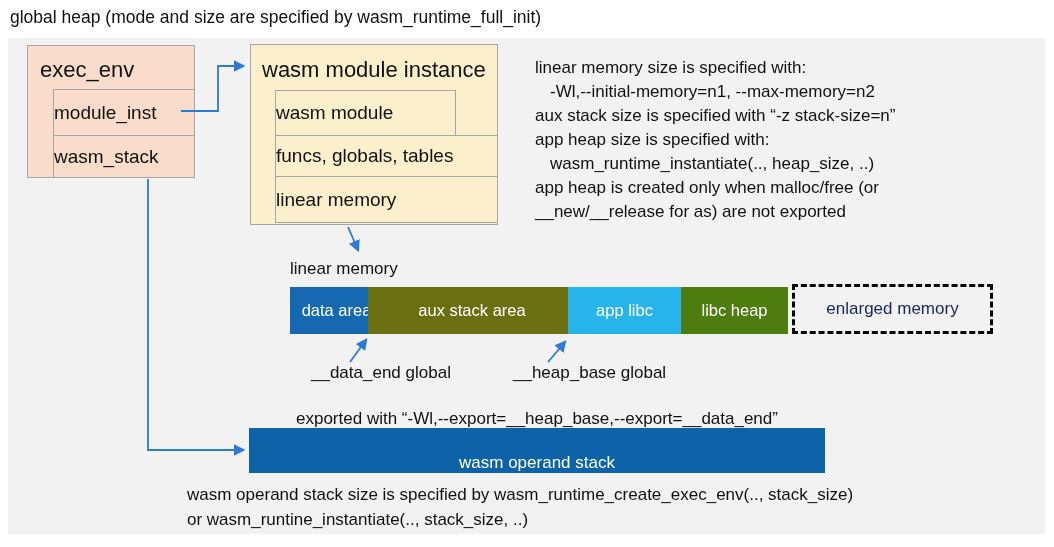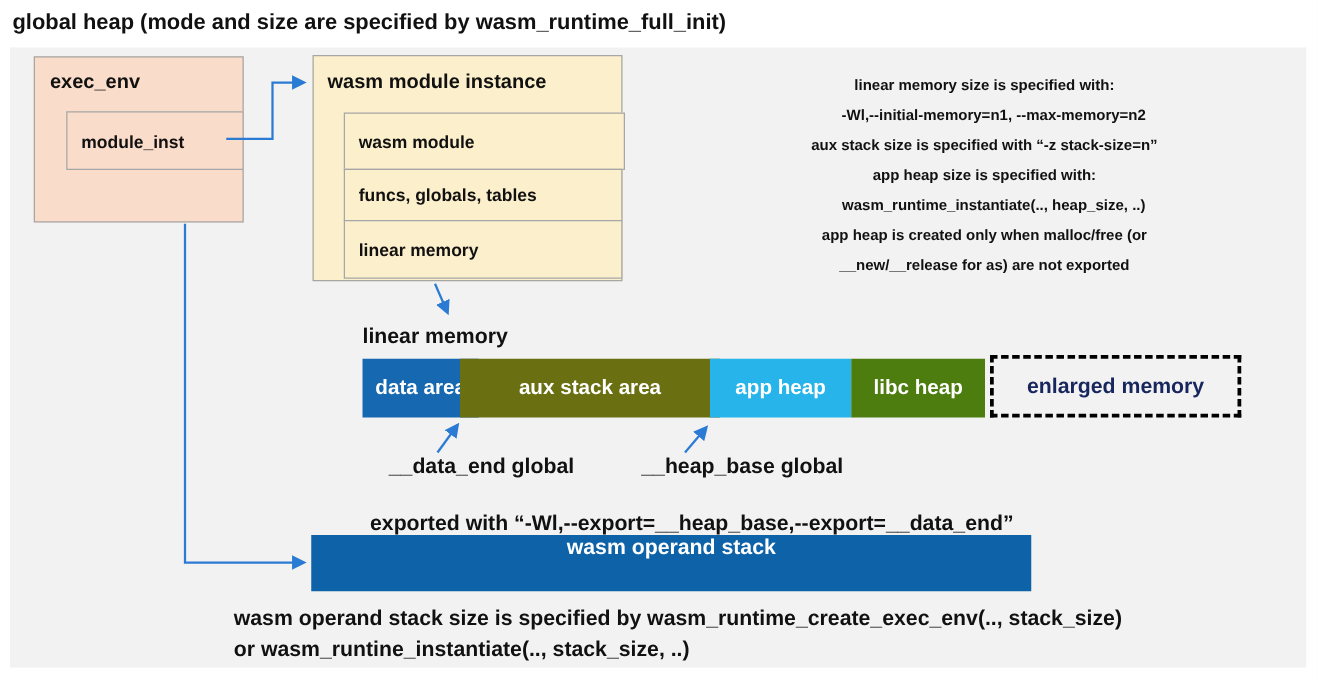--- a/index.html
+++ b/index.html
@@ -1,61 +1,64 @@
 <!DOCTYPE html>
 <html style="--color-panel: #f2f2f2; --color-salmon: #fadcca; --color-cream: #fcefcb; --color-box_border: #a6a6a6; --color-arrow: #2b7bd4; --color-enlarged_text: #17265c; --color-operand_bar: #0e63a8;"><head>
 <meta charset="utf-8">
 <style>
   html,body{margin:0;padding:0;background:#fff;}
   #stage{
     position:relative;width:1054px;height:547px;background:#ffffff;
-    font-family:"Liberation Sans", sans-serif;color:#111;overflow:hidden;font-weight:bold;
+    font-family:"Liberation Sans", sans-serif;color:#111;overflow:hidden;
   }
   .abs{position:absolute;}
   #panel{left:8px;top:38px;width:1037px;height:496px;background:var(--color-panel);}
   .box{border:1px solid var(--color-box_border);box-sizing:border-box;}
   .salmon{background:var(--color-salmon);}
   .cream{background:var(--color-cream);}
-  .boxlabel{font-size:16px;white-space:nowrap;}
-  .rowbox{display:flex;align-items:center;padding-left:11px;font-size:14px;}
+  .boxlabel{font-size:22px;white-space:nowrap;}
+  .rowbox{display:flex;align-items:center;font-size:19px;}
   #title{left:10px;top:7px;font-size:17.5px;}
-  #notes{left:535px;top:56px;width:505px;font-size:12px;line-height:24px;text-align:center;}
+  #notes{left:535px;top:56px;width:505px;font-size:17px;line-height:24px;}
   .note-line{white-space:nowrap;}
   .note-line.indent{padding-left:15px;}
   #linmem-label{left:290px;top:259px;font-size:17px;}
   .seg{top:287px;height:47px;display:flex;align-items:center;justify-content:center;
        color:#fff;font-size:16.5px;white-space:nowrap;}
   #seg-enlarged{left:792px;top:284px;width:195px;height:44px;background:transparent;
        border:3px dashed #000;display:flex;align-items:center;justify-content:center;
        color:var(--color-enlarged_text);font-size:17px;}
   .ann{font-size:17px;white-space:nowrap;}
   #operand-bar{left:249px;top:428px;width:576px;height:45px;background:var(--color-operand_bar);
-       display:flex;align-items:flex-start;justify-content:center;color:#fff;font-size:17px;}
+       display:flex;align-items:flex-end;justify-content:center;color:#fff;font-size:17px;}
   #footer{left:187px;top:482px;font-size:17px;line-height:25px;}
   #arrows{left:0;top:0;width:1054px;height:547px;pointer-events:none;}
   svg polyline, svg line{stroke:var(--color-arrow);stroke-width:1.8;fill:none;}
 </style>
 </head>
 <body>
 
 <div id="stage">
 
   <div id="title" class="abs boxlabel">global heap (mode and size are specified by wasm_runtime_full_init)</div>
 
   <div id="panel" class="abs"></div>
 
   <div class="abs box salmon" style="left:27px;top:45px;width:168px;height:133px;"></div>
   <div class="abs boxlabel" style="left:40px;top:57px;">exec_env</div>
   <div class="abs box salmon rowbox" style="left:53px;top:89px;width:142px;height:47px;">
     <span>module_inst</span>
   </div>
+  <div class="abs box salmon rowbox" style="left:53px;top:135px;width:142px;height:43px;">
+    <span>wasm_stack</span>
+  </div>
 
   <div class="abs box cream" style="left:250px;top:44px;width:248px;height:181px;"></div>
   <div class="abs boxlabel" style="left:262px;top:57px;">wasm module instance</div>
-  <div class="abs box cream rowbox" style="left:275px;top:90px;width:225px;height:46px;">
+  <div class="abs box cream rowbox" style="left:275px;top:90px;width:181px;height:46px;">
     <span>wasm module</span>
   </div>
   <div class="abs box cream rowbox" style="left:275px;top:135px;width:223px;height:42px;">
     <span>funcs, globals, tables</span>
   </div>
   <div class="abs box cream rowbox" style="left:275px;top:176px;width:223px;height:47px;">
     <span>linear memory</span>
   </div>
 
   <div id="notes" class="abs">
@@ -69,21 +72,21 @@
   </div>
 
   <div id="linmem-label" class="abs">linear memory</div>
   <div class="abs seg" style="left: 290px; width: 93px; background-color: rgb(22, 104, 176);">
     <span>data area</span>
   </div>
   <div class="abs seg" style="left: 368px; width: 208px; background-color: rgb(106, 112, 17);">
     <span>aux stack area</span>
   </div>
   <div class="abs seg" style="left: 568px; width: 113px; background-color: rgb(39, 180, 234);">
-    <span>app heap</span>
+    <span>app libc</span>
   </div>
   <div class="abs seg" style="left: 681px; width: 107px; background-color: #4d7c0f;">
     <span>libc heap</span>
   </div>
   <div class="abs ann" style="left:311px;top:363px;">__data_end global</div>
 
   <div id="seg-enlarged" class="abs">
     <span>enlarged memory</span>
   </div>
   <div class="abs ann" style="left:513px;top:363px;">__heap_base global</div>

